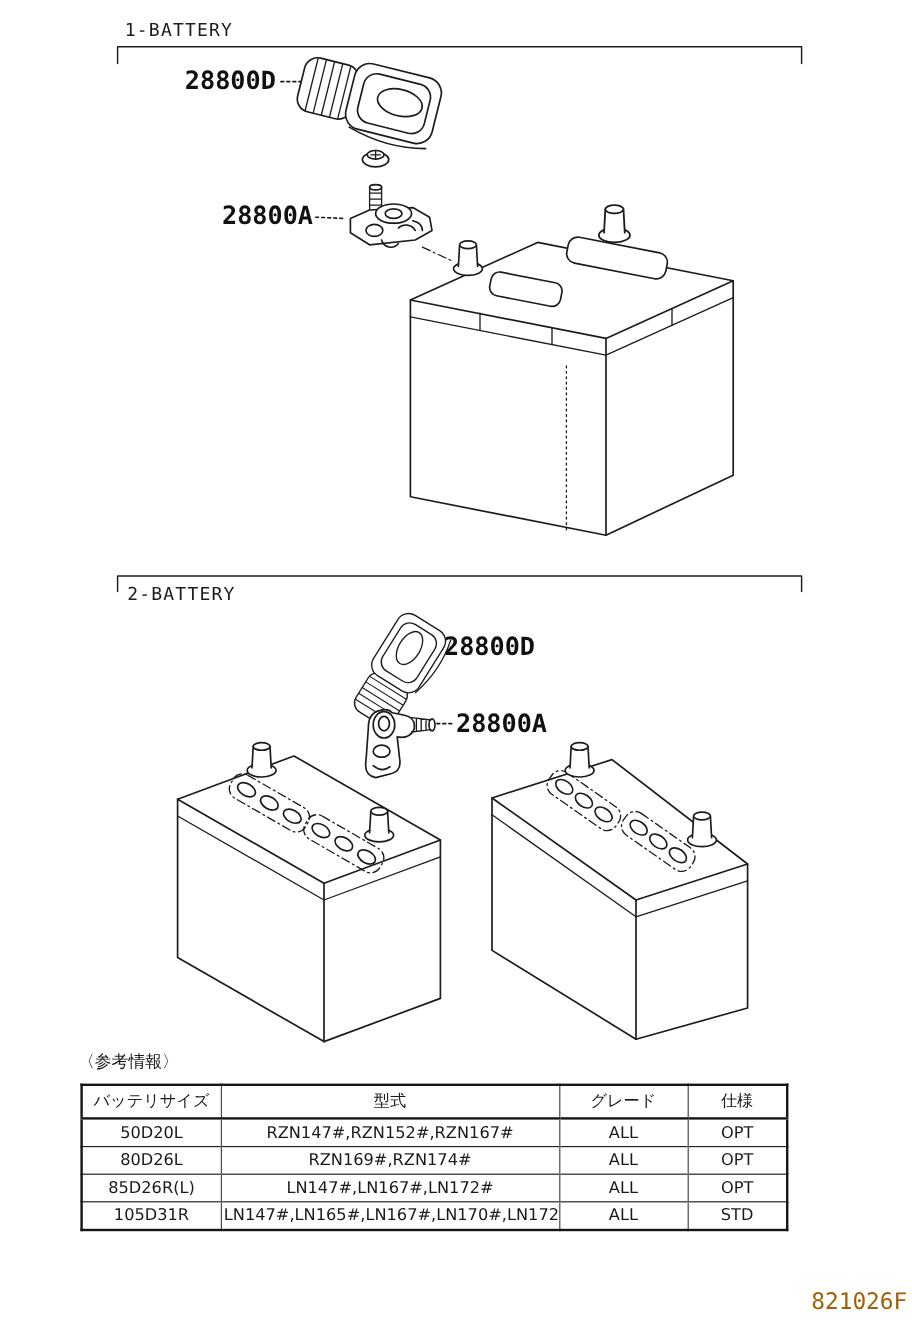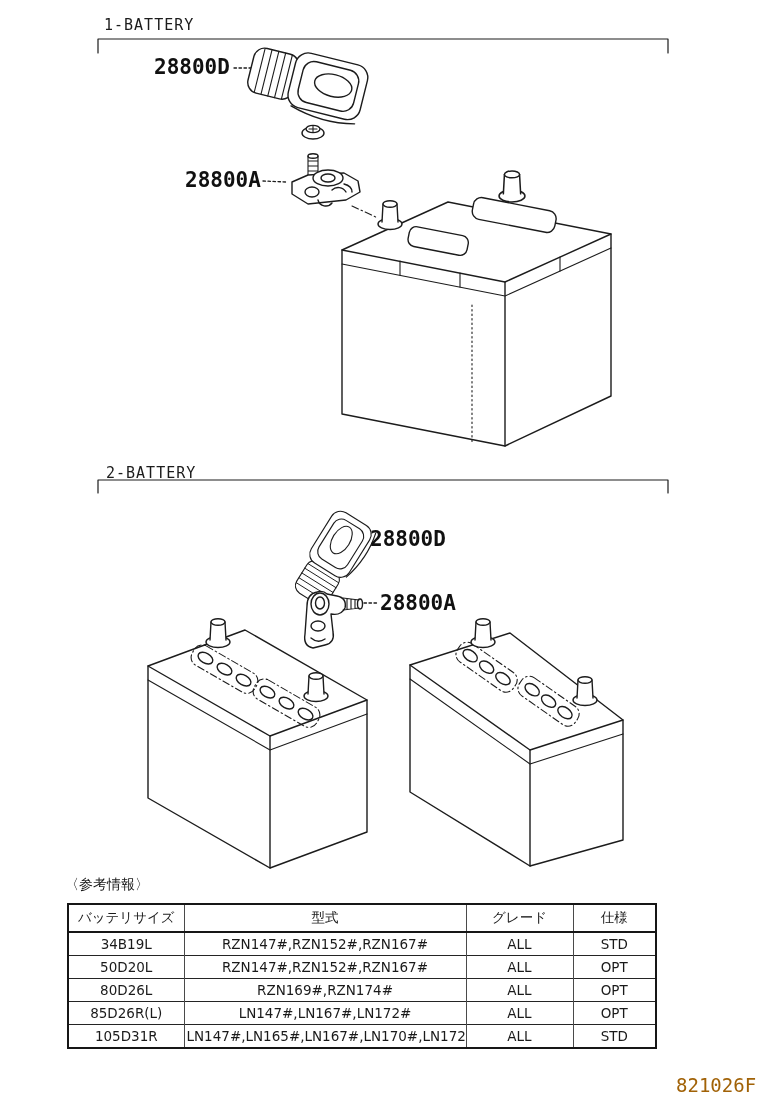--- a/index.html
+++ b/index.html
@@ -173,21 +173,21 @@
         <ellipse class="ln fw" cx="-20" cy="-1" rx="8" ry="5"></ellipse>
         <ellipse class="ln fw" cx="0" cy="-1" rx="8" ry="5"></ellipse>
         <ellipse class="ln fw" cx="20" cy="-1" rx="8" ry="5"></ellipse>
       </g>
       <use href="#post-shape" transform="translate(483,642)"></use>
       <use href="#post-shape" transform="translate(585,700)"></use>
     </g>
   </svg>
 
   <div class="sec-title" style="left:104px;top:16px;">1-BATTERY</div>
-  <div class="sec-title" style="left:106px;top:464px;">2-BATTERY</div>
+  <div class="sec-title" style="left:106px;top:486px;">2-BATTERY</div>
 
   <div class="part-label" style="left:154px;top:55px;">28800D</div>
   <div class="part-label" style="left:185px;top:168px;">28800A</div>
   <div class="part-label" style="left:370px;top:527px;">28800D</div>
   <div class="part-label" style="left:380px;top:591px;">28800A</div>
 
   <div class="caption">〈参考情報〉</div>
 
   <table class="spec">
     <colgroup>
@@ -199,26 +199,20 @@
     <thead>
       <tr>
         <th>バッテリサイズ</th>
         <th>型式</th>
         <th>グレード</th>
         <th>仕様</th>
       </tr>
     </thead>
     <tbody>
       <tr>
-        <td>34B19L</td>
-        <td>RZN147#,RZN152#,RZN167#</td>
-        <td>ALL</td>
-        <td>STD</td>
-      </tr>
-      <tr>
         <td>50D20L</td>
         <td>RZN147#,RZN152#,RZN167#</td>
         <td>ALL</td>
         <td>OPT</td>
       </tr>
       <tr>
         <td>80D26L</td>
         <td>RZN169#,RZN174#</td>
         <td>ALL</td>
         <td>OPT</td>

